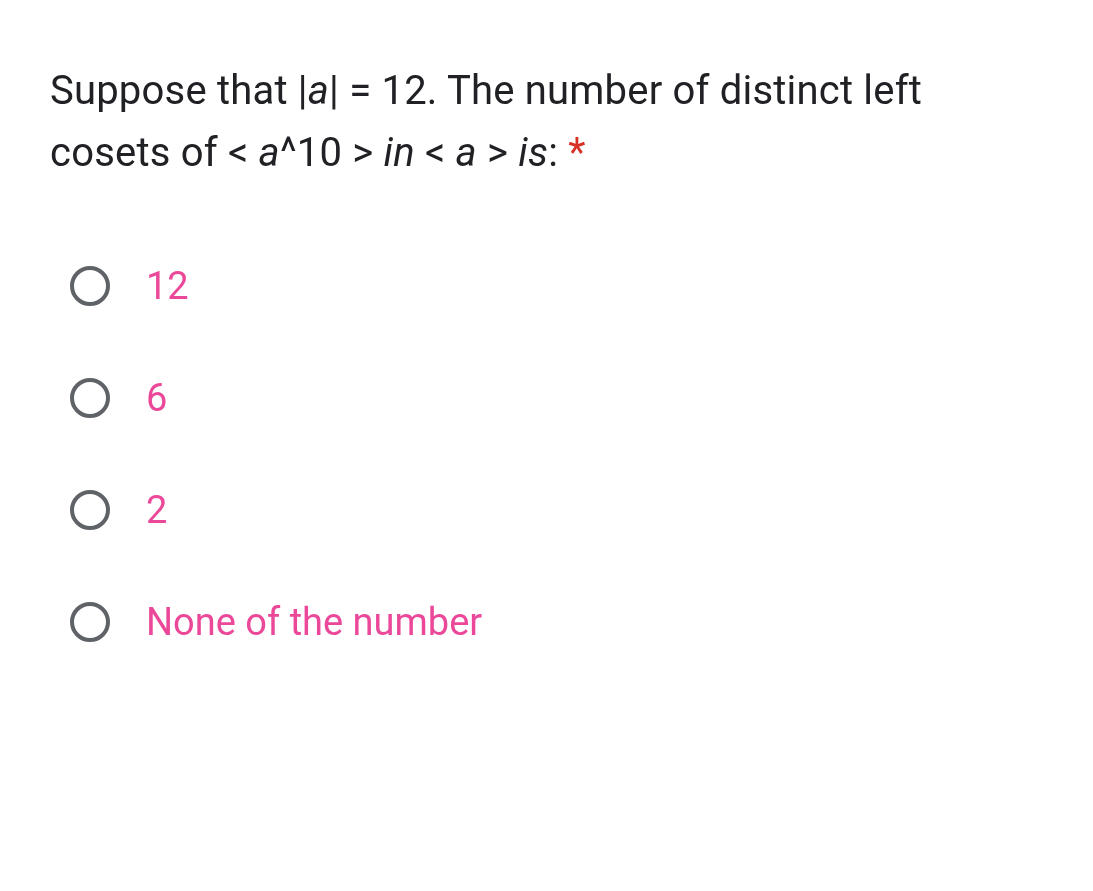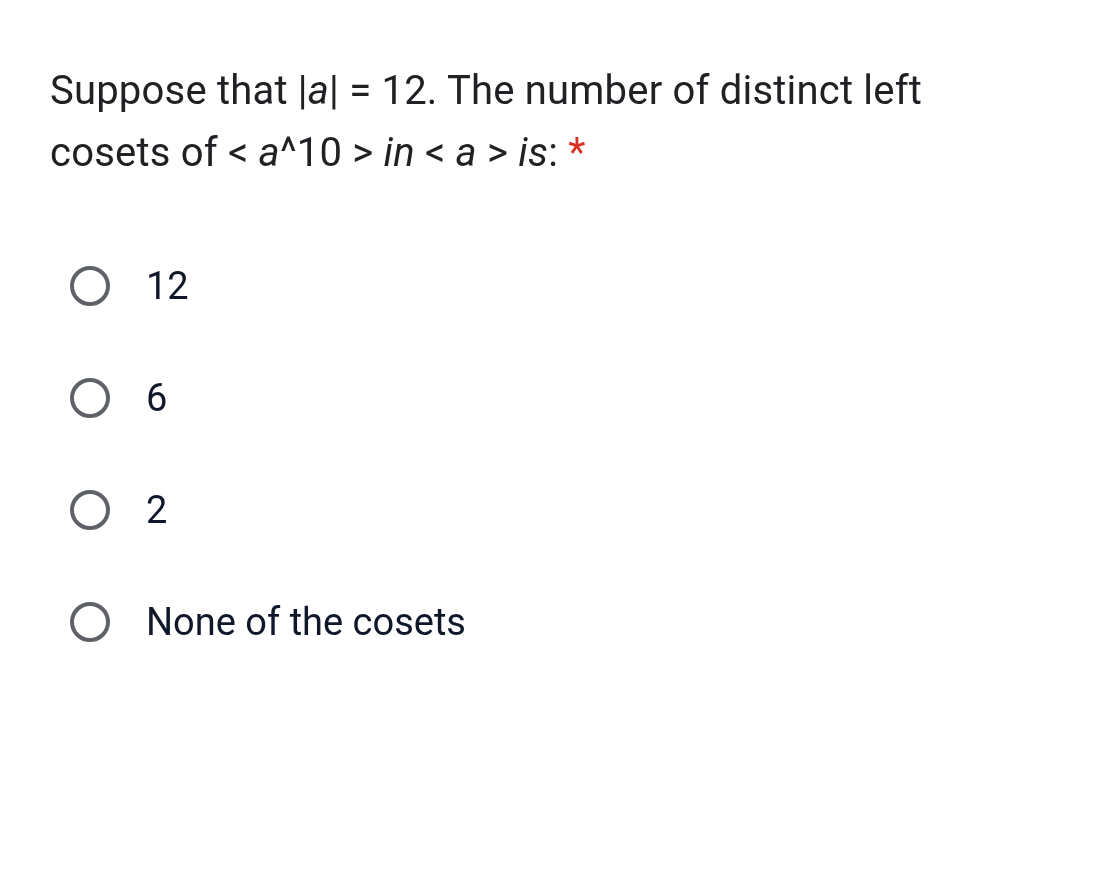--- a/index.html
+++ b/index.html
@@ -43,21 +43,21 @@
   .radio {
     width: 40px;
     height: 40px;
     border: 4px solid #5f6368;
     border-radius: 50%;
     flex-shrink: 0;
     box-sizing: border-box;
   }
   .option-label {
     font-size: 38px;
-    color: #0f172a;
+    color: #ec4899;
   }
 </style>
 </head>
 <body>
 
 <div class="container">
   <div class="question">
     <span>Suppose that |</span><span class="italic">a</span><span>| = 12. The number of distinct left cosets of &lt; </span><span class="italic">a</span><span>^10 &gt; </span><span class="italic">in</span><span> &lt; </span><span class="italic">a</span><span> &gt; </span><span class="italic">is</span><span>:</span> <span class="asterisk">*</span>
   </div>
 
@@ -69,16 +69,16 @@
     <div class="option">
       <div class="radio"></div>
       <div class="option-label">6</div>
     </div>
     <div class="option">
       <div class="radio"></div>
       <div class="option-label">2</div>
     </div>
     <div class="option">
       <div class="radio"></div>
-      <div class="option-label">None of the cosets</div>
+      <div class="option-label">None of the number</div>
     </div>
   </div>
 </div>
 
 </body></html>

